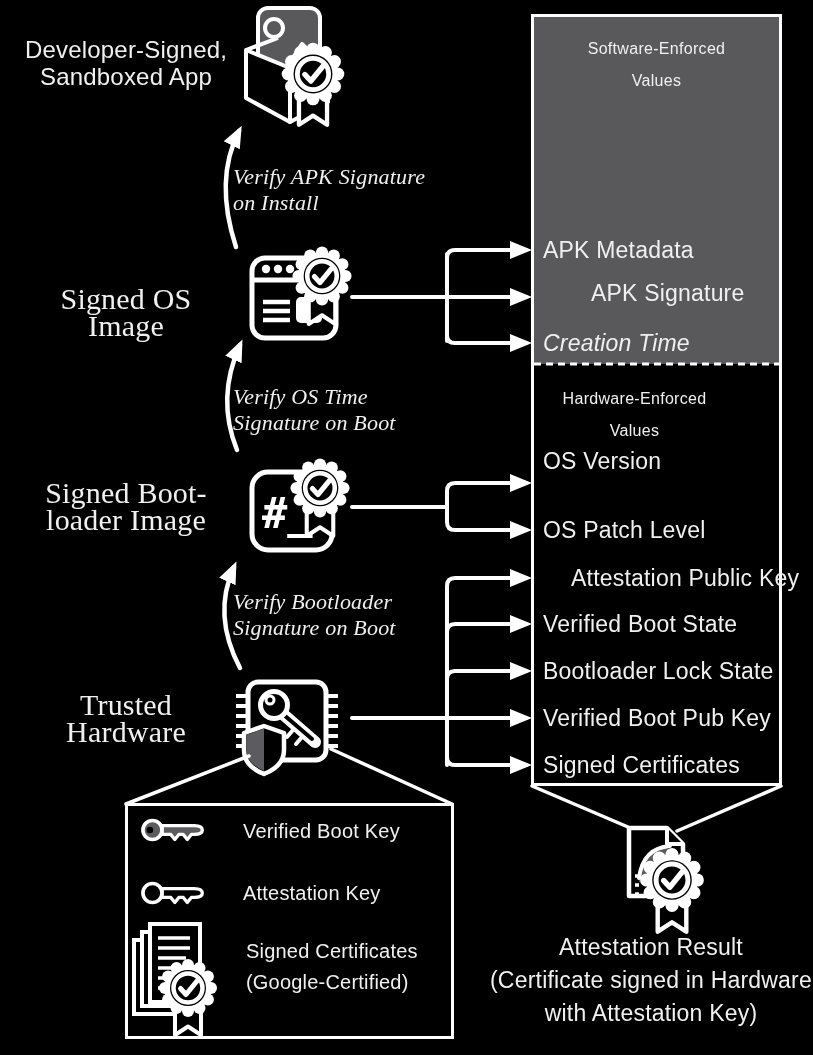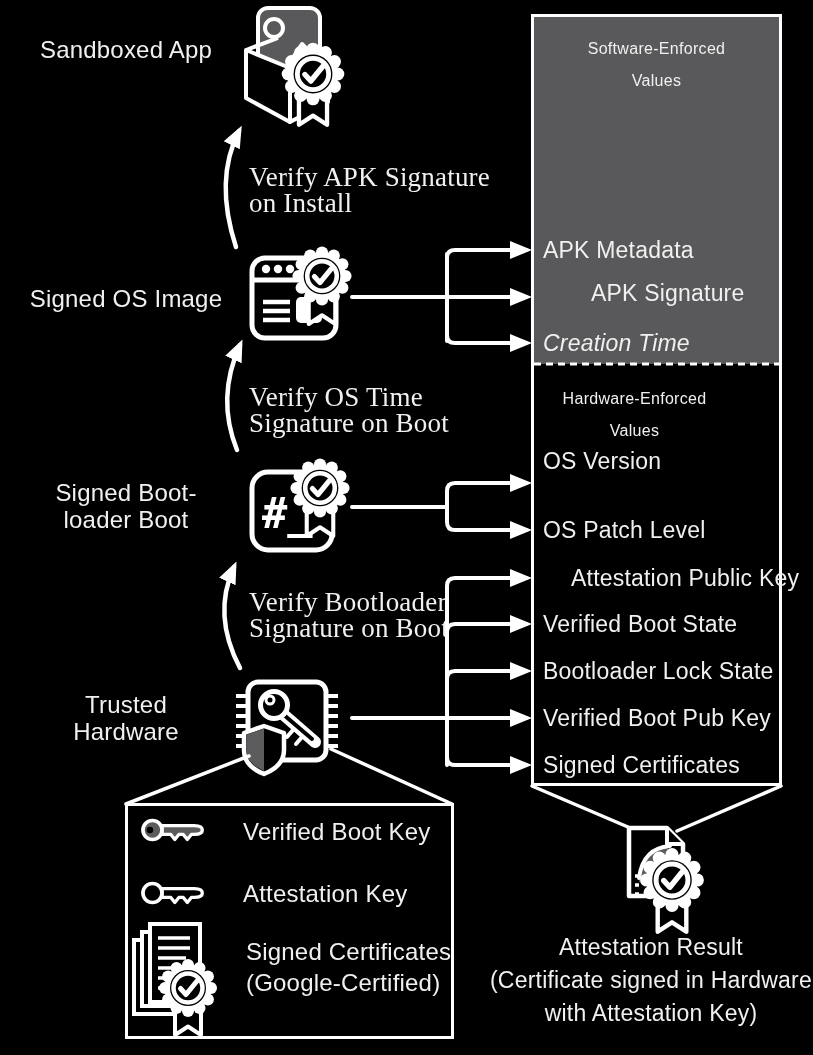--- a/index.html
+++ b/index.html
@@ -1,28 +1,28 @@
 <!DOCTYPE html>
 <html><head>
 <meta charset="utf-8">
 <style>
   html,body{margin:0;padding:0;background:#000;}
   body{width:813px;height:1055px;position:relative;overflow:hidden;
        font-family:"Liberation Sans",sans-serif;color:#f0f0f0;}
   .abs{position:absolute;}
   .line{display:block;}
-  .node-label{font-size:24px;line-height:27px;text-align:center;letter-spacing:.2px;}
+  .node-label{font-size:30px;line-height:27px;text-align:center;letter-spacing:.2px;font-family:Liberation Serif, serif;}
   .dev-label{font-size:24px;line-height:27px;text-align:center;letter-spacing:.2px;}
-  .verify-label{font-family:"Liberation Serif",serif;
-                font-size:27px;line-height:26px;letter-spacing:.2px;margin-left:16px;}
+  .verify-label{font-family:"Liberation Serif",serif;font-style:italic;
+                font-size:22px;line-height:26px;letter-spacing:.2px;}
   .panel-outer{border:3px solid #fff;box-sizing:border-box;}
   .panel-title{font-size:16px;line-height:32px;text-align:center;letter-spacing:.3px;}
   .panel-item{font-size:23px;line-height:26px;white-space:nowrap;letter-spacing:.2px;}
   .legend-box{border:3px solid #fff;box-sizing:border-box;}
-  .legend-label{font-size:24px;line-height:31px;white-space:nowrap;letter-spacing:.2px;}
+  .legend-label{font-size:20px;line-height:31px;white-space:nowrap;letter-spacing:.2px;}
   .caption{font-size:23px;line-height:33px;text-align:center;letter-spacing:.2px;}
   svg{overflow:visible;display:block;}
   .overlay{position:absolute;left:0;top:0;pointer-events:none;}
 </style>
 </head>
 <body>
 
 <svg width="0" height="0" class="abs" aria-hidden="true">
   <defs>
     <g id="badge">
@@ -66,28 +66,29 @@
 </div>
 <div class="abs panel-item" style="left:543px;top:448px;">OS Version</div>
 <div class="abs panel-item" style="left:543px;top:517px;">OS Patch Level</div>
 <div class="abs panel-item" style="left:543px;top:565px;margin-left:28px;">Attestation Public Key</div>
 <div class="abs panel-item" style="left:543px;top:611px;">Verified Boot State</div>
 <div class="abs panel-item" style="left:543px;top:658px;">Bootloader Lock State</div>
 <div class="abs panel-item" style="left:543px;top:705px;">Verified Boot Pub Key</div>
 <div class="abs panel-item" style="left:543px;top:752px;">Signed Certificates</div>
 
 <div class="abs dev-label" style="left:20px;top:36px;width:212px;">
+  <span class="line">Developer-Signed,</span>
   <span class="line">Sandboxed App</span>
 </div>
 <div class="abs node-label" style="left:21px;top:285px;width:210px;">
   <span class="line">Signed OS Image</span>
 </div>
 <div class="abs node-label" style="left:21px;top:479px;width:210px;">
   <span class="line">Signed Boot-</span>
-  <span class="line">loader Boot</span>
+  <span class="line">loader Image</span>
 </div>
 <div class="abs node-label" style="left:21px;top:691px;width:210px;">
   <span class="line">Trusted</span>
   <span class="line">Hardware</span>
 </div>
 
 <div class="abs verify-label" style="left:233px;top:164px;">
   <span class="line">Verify APK Signature</span>
   <span class="line">on Install</span>
 </div>

